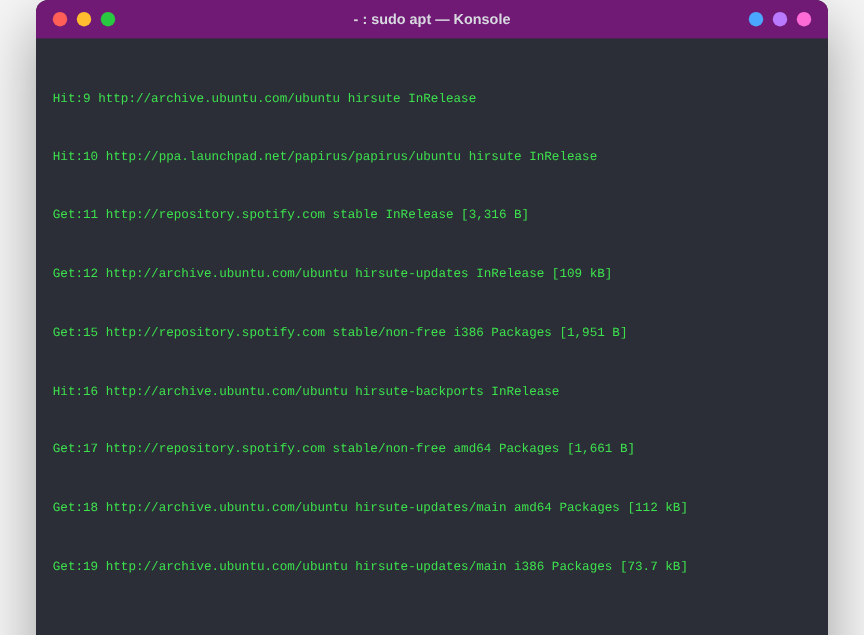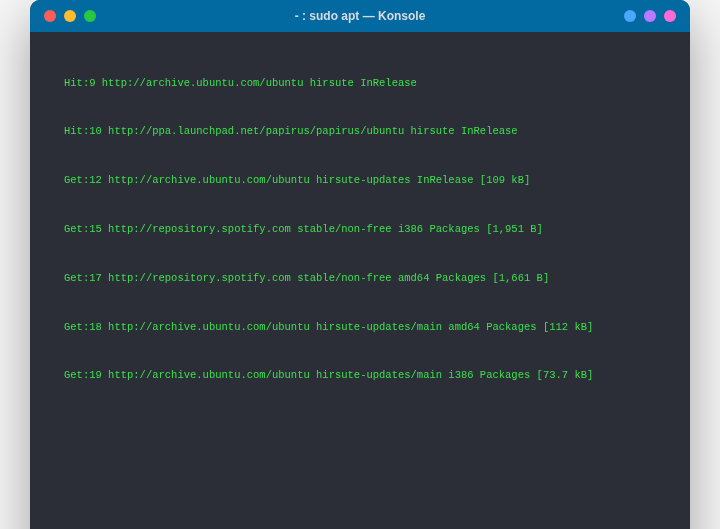--- a/index.html
+++ b/index.html
@@ -16,21 +16,21 @@
       font-family: 'Menlo', 'Consolas', 'Courier New', monospace;
     }
     .window {
       width: 660px;
       background: #2b2e37;
       border-radius: 10px;
       overflow: hidden;
       box-shadow: 0 20px 50px rgba(0,0,0,0.35);
     }
     .titlebar {
-      background: #0369a1;
+      background: #701a75;
       height: 32px;
       display: flex;
       align-items: center;
       padding: 0 14px;
       position: relative;
     }
     .traffic-lights {
       display: flex;
       gap: 8px;
     }
@@ -70,21 +70,20 @@
       padding: 10px 14px 18px 14px;
       font-size: 10.5px;
       line-height: 1.55;
       color: #3de04d;
       white-space: pre-wrap;
       word-break: break-all;
       font-family: 'Menlo', 'Consolas', 'Courier New', monospace;
     }
     .line {
       display: block;
-      margin-left: 20px;
     }
   </style>
 </head>
 <body>
 
 <div class="window">
   <div class="titlebar">
     <div class="traffic-lights">
       <div class="traffic-dot dot-close"></div>
       <div class="traffic-dot dot-min"></div>
@@ -93,22 +92,24 @@
     <div class="title">- : sudo apt — Konsole</div>
     <div class="right-dots">
       <div class="r-dot r1"></div>
       <div class="r-dot r2"></div>
       <div class="r-dot r3"></div>
     </div>
   </div>
   <div class="terminal">
     <span class="line">Hit:9 http://archive.ubuntu.com/ubuntu hirsute InRelease</span>
     <span class="line">Hit:10 http://ppa.launchpad.net/papirus/papirus/ubuntu hirsute InRelease</span>
+    <span class="line">Get:11 http://repository.spotify.com stable InRelease [3,316 B]</span>
     <span class="line">Get:12 http://archive.ubuntu.com/ubuntu hirsute-updates InRelease [109 kB]</span>
     <span class="line">Get:15 http://repository.spotify.com stable/non-free i386 Packages [1,951 B]</span>
+    <span class="line">Hit:16 http://archive.ubuntu.com/ubuntu hirsute-backports InRelease</span>
     <span class="line">Get:17 http://repository.spotify.com stable/non-free amd64 Packages [1,661 B]</span>
     <span class="line">Get:18 http://archive.ubuntu.com/ubuntu hirsute-updates/main amd64 Packages [112 kB]</span>
     <span class="line">Get:19 http://archive.ubuntu.com/ubuntu hirsute-updates/main i386 Packages [73.7 kB]</span>
     
     
     
     
     
     
     

